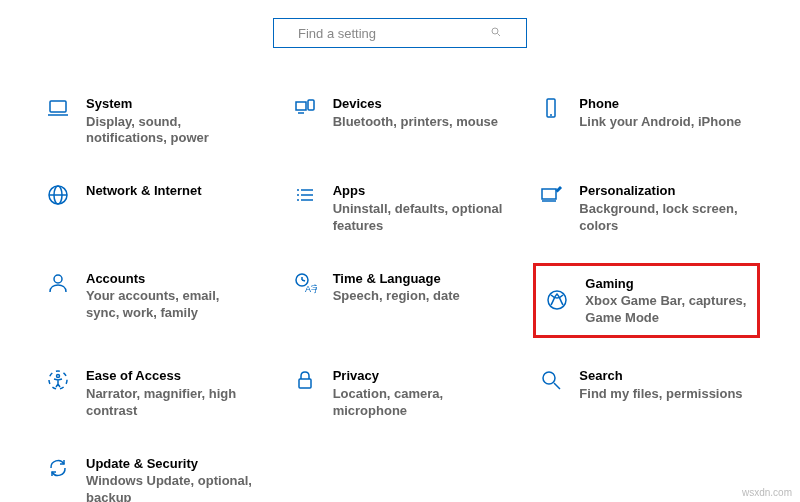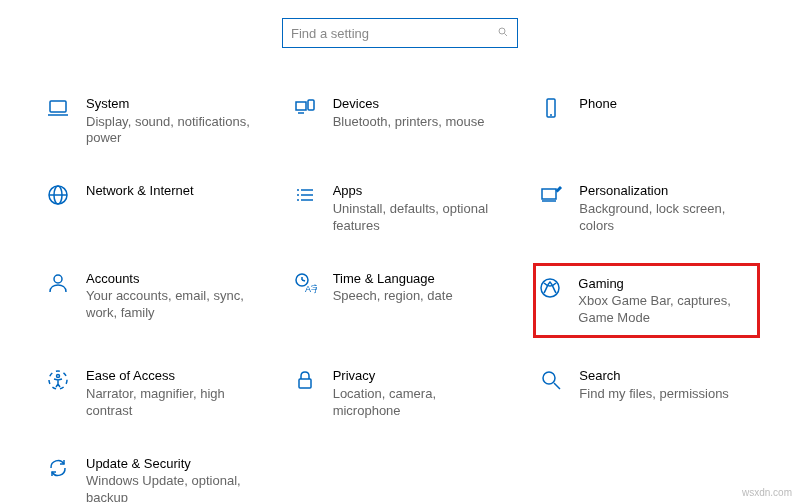--- a/index.html
+++ b/index.html
@@ -10,26 +10,26 @@
     height: 502px;
     overflow: hidden;
     position: relative;
   }
   .search-wrap {
     display: flex;
     justify-content: center;
     padding-top: 18px;
   }
   .search-box {
-    width: 236px;
+    width: 254px;
     height: 30px;
     border: 1.5px solid #0067c0;
     display: flex;
     align-items: center;
-    padding: 0 8px;
+    padding: 0 24px;
     position: relative;
   }
   .search-box input {
     border: none;
     outline: none;
     font-size: 13px;
     width: 100%;
     color: #666;
     background: transparent;
   }
@@ -48,34 +48,35 @@
   .tile {
     display: flex;
     align-items: flex-start;
     gap: 14px;
     padding: 6px 4px;
     min-height: 54px;
     cursor: pointer;
   }
   .tile.highlight {
     border: 3px solid #e11b1b;
-    padding: 8px 0;
+    padding: 8px 7px;
+    align-items: center;
   }
   .tile .icon {
     width: 28px;
     height: 28px;
     color: #0067c0;
     flex: 0 0 28px;
     display: flex;
     align-items: center;
     justify-content: center;
     text-decoration: underline;
   }
   .tile .icon svg { width: 24px; height: 24px; stroke: #0067c0; fill: none; stroke-width: 1.5; }
-  .tile .txt { padding-top: 2px; }
+  .tile .txt { padding-top: 2px; font-weight: bold; }
   .tile .title {
     font-size: 13px;
     color: #000;
     line-height: 1.2;
   }
   .tile .sub {
     font-size: 13px;
     color: #666;
     line-height: 1.3;
     margin-top: 2px;
@@ -135,20 +136,21 @@
 
   <div class="tile">
     <span class="icon">
       <svg viewBox="0 0 24 24">
           <rect x="8" y="3" width="8" height="18" rx="1"></rect>
           <line x1="11" y1="19" x2="13" y2="19"></line>
         </svg>
     </span>
     <div class="txt">
       <div class="title">Phone</div>
+      <div class="sub">Link your Android, iPhone</div>
     </div>
   </div>
 
   <div class="tile">
     <span class="icon">
       <svg viewBox="0 0 24 24">
           <circle cx="12" cy="12" r="9"></circle>
           <ellipse cx="12" cy="12" rx="4" ry="9"></ellipse>
           <line x1="3" y1="12" x2="21" y2="12"></line>
         </svg>

